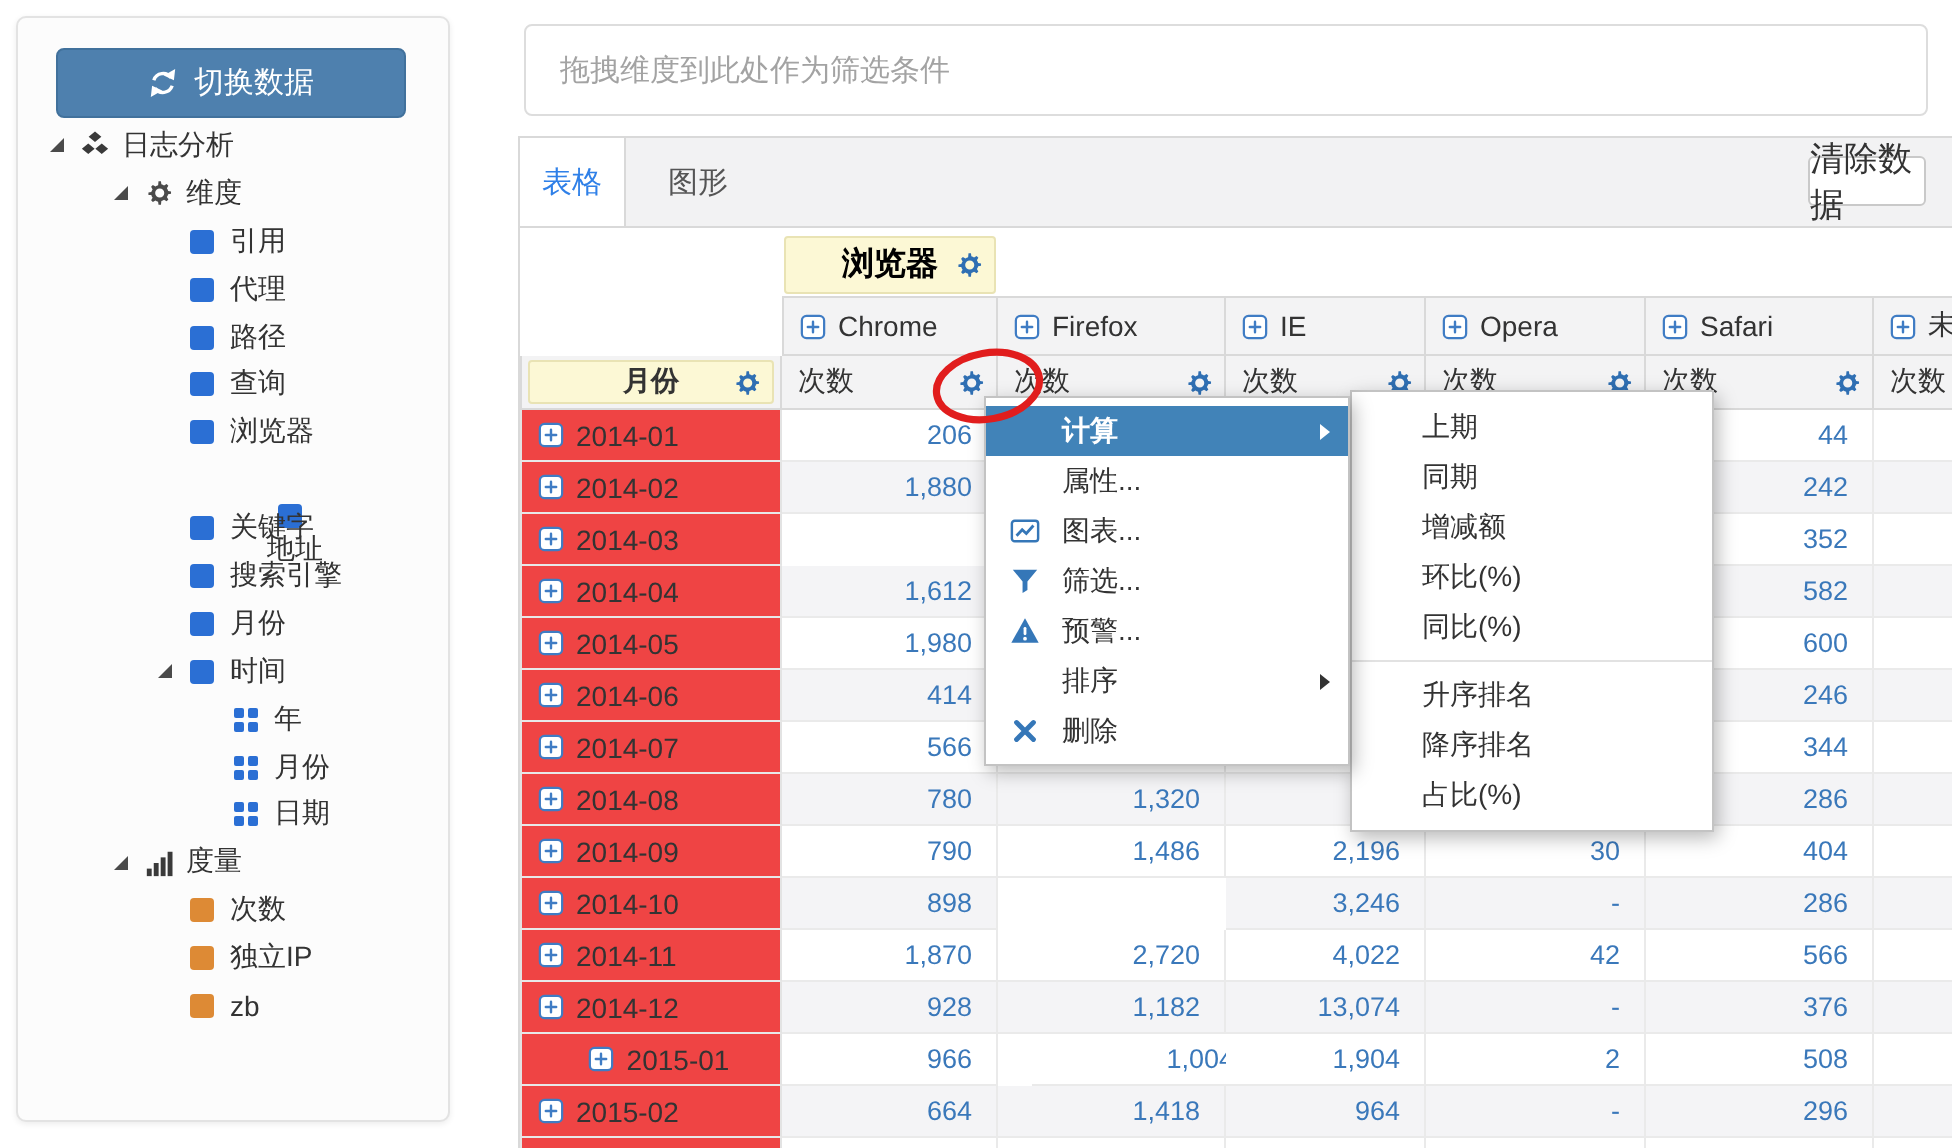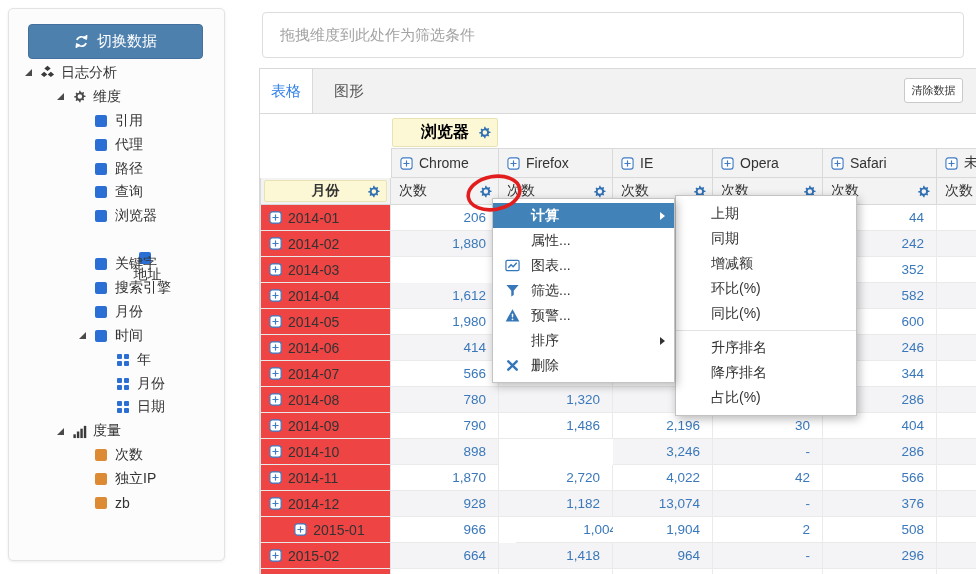--- a/index.html
+++ b/index.html
@@ -26,21 +26,21 @@
   .filterbar{position:absolute;left:262px;top:12px;width:702px;height:46px;background:#fff;border:1px solid #ddd;
            border-radius:4px;display:flex;align-items:center;padding-left:17px;color:#a3a3a3;font-size:15px;box-sizing:border-box;}
 
   
   .panel{position:absolute;left:259px;top:68px;width:761px;height:560px;background:#fff;border:1px solid #d9d9d9;box-sizing:border-box;}
   .tabstrip{position:absolute;left:0;top:0;right:0;height:44px;background:#f2f2f3;border-bottom:1px solid #d9d9d9;}
   .tab-active{position:absolute;left:0;top:0;width:53px;height:44px;background:#fff;border-right:1px solid #d9d9d9;
            color:#2f80e8;display:flex;align-items:center;justify-content:center;font-size:15px;cursor:pointer;box-sizing:border-box;}
   .tab-inactive{position:absolute;left:53px;top:0;width:72px;height:44px;color:#555;display:flex;align-items:center;justify-content:center;font-size:15px;cursor:pointer;}
   .clear-btn{position:absolute;left:644px;top:9px;width:59px;height:25px;background:#fff;border:1px solid #c9c9c9;border-radius:3px;
-           font-size:11px;color:#333;display:flex;align-items:center;justify-content:center;cursor:pointer;box-sizing:border-box;}
+           font-size:17px;color:#333;display:flex;align-items:center;justify-content:center;cursor:pointer;box-sizing:border-box;}
 
   
   .pivot{position:absolute;left:0;top:48px;width:800px;height:480px;}
   .cell{position:absolute;box-sizing:border-box;font-size:14px;color:#333;display:flex;align-items:center;}
   .hcell{background:#f3f3f4;border-right:1px solid #d9d9d9;border-bottom:1px solid #d9d9d9;}
   .btop{border-top:1px solid #d9d9d9;}
   .bleft{border-left:1px solid #d9d9d9;}
   .dim-box{position:absolute;background:#fcf8d5;border:1px solid #e9e3b4;border-radius:2px;display:flex;align-items:center;
            font-weight:bold;box-sizing:border-box;}
   .dim-box .dlabel{flex:1;text-align:center;}

